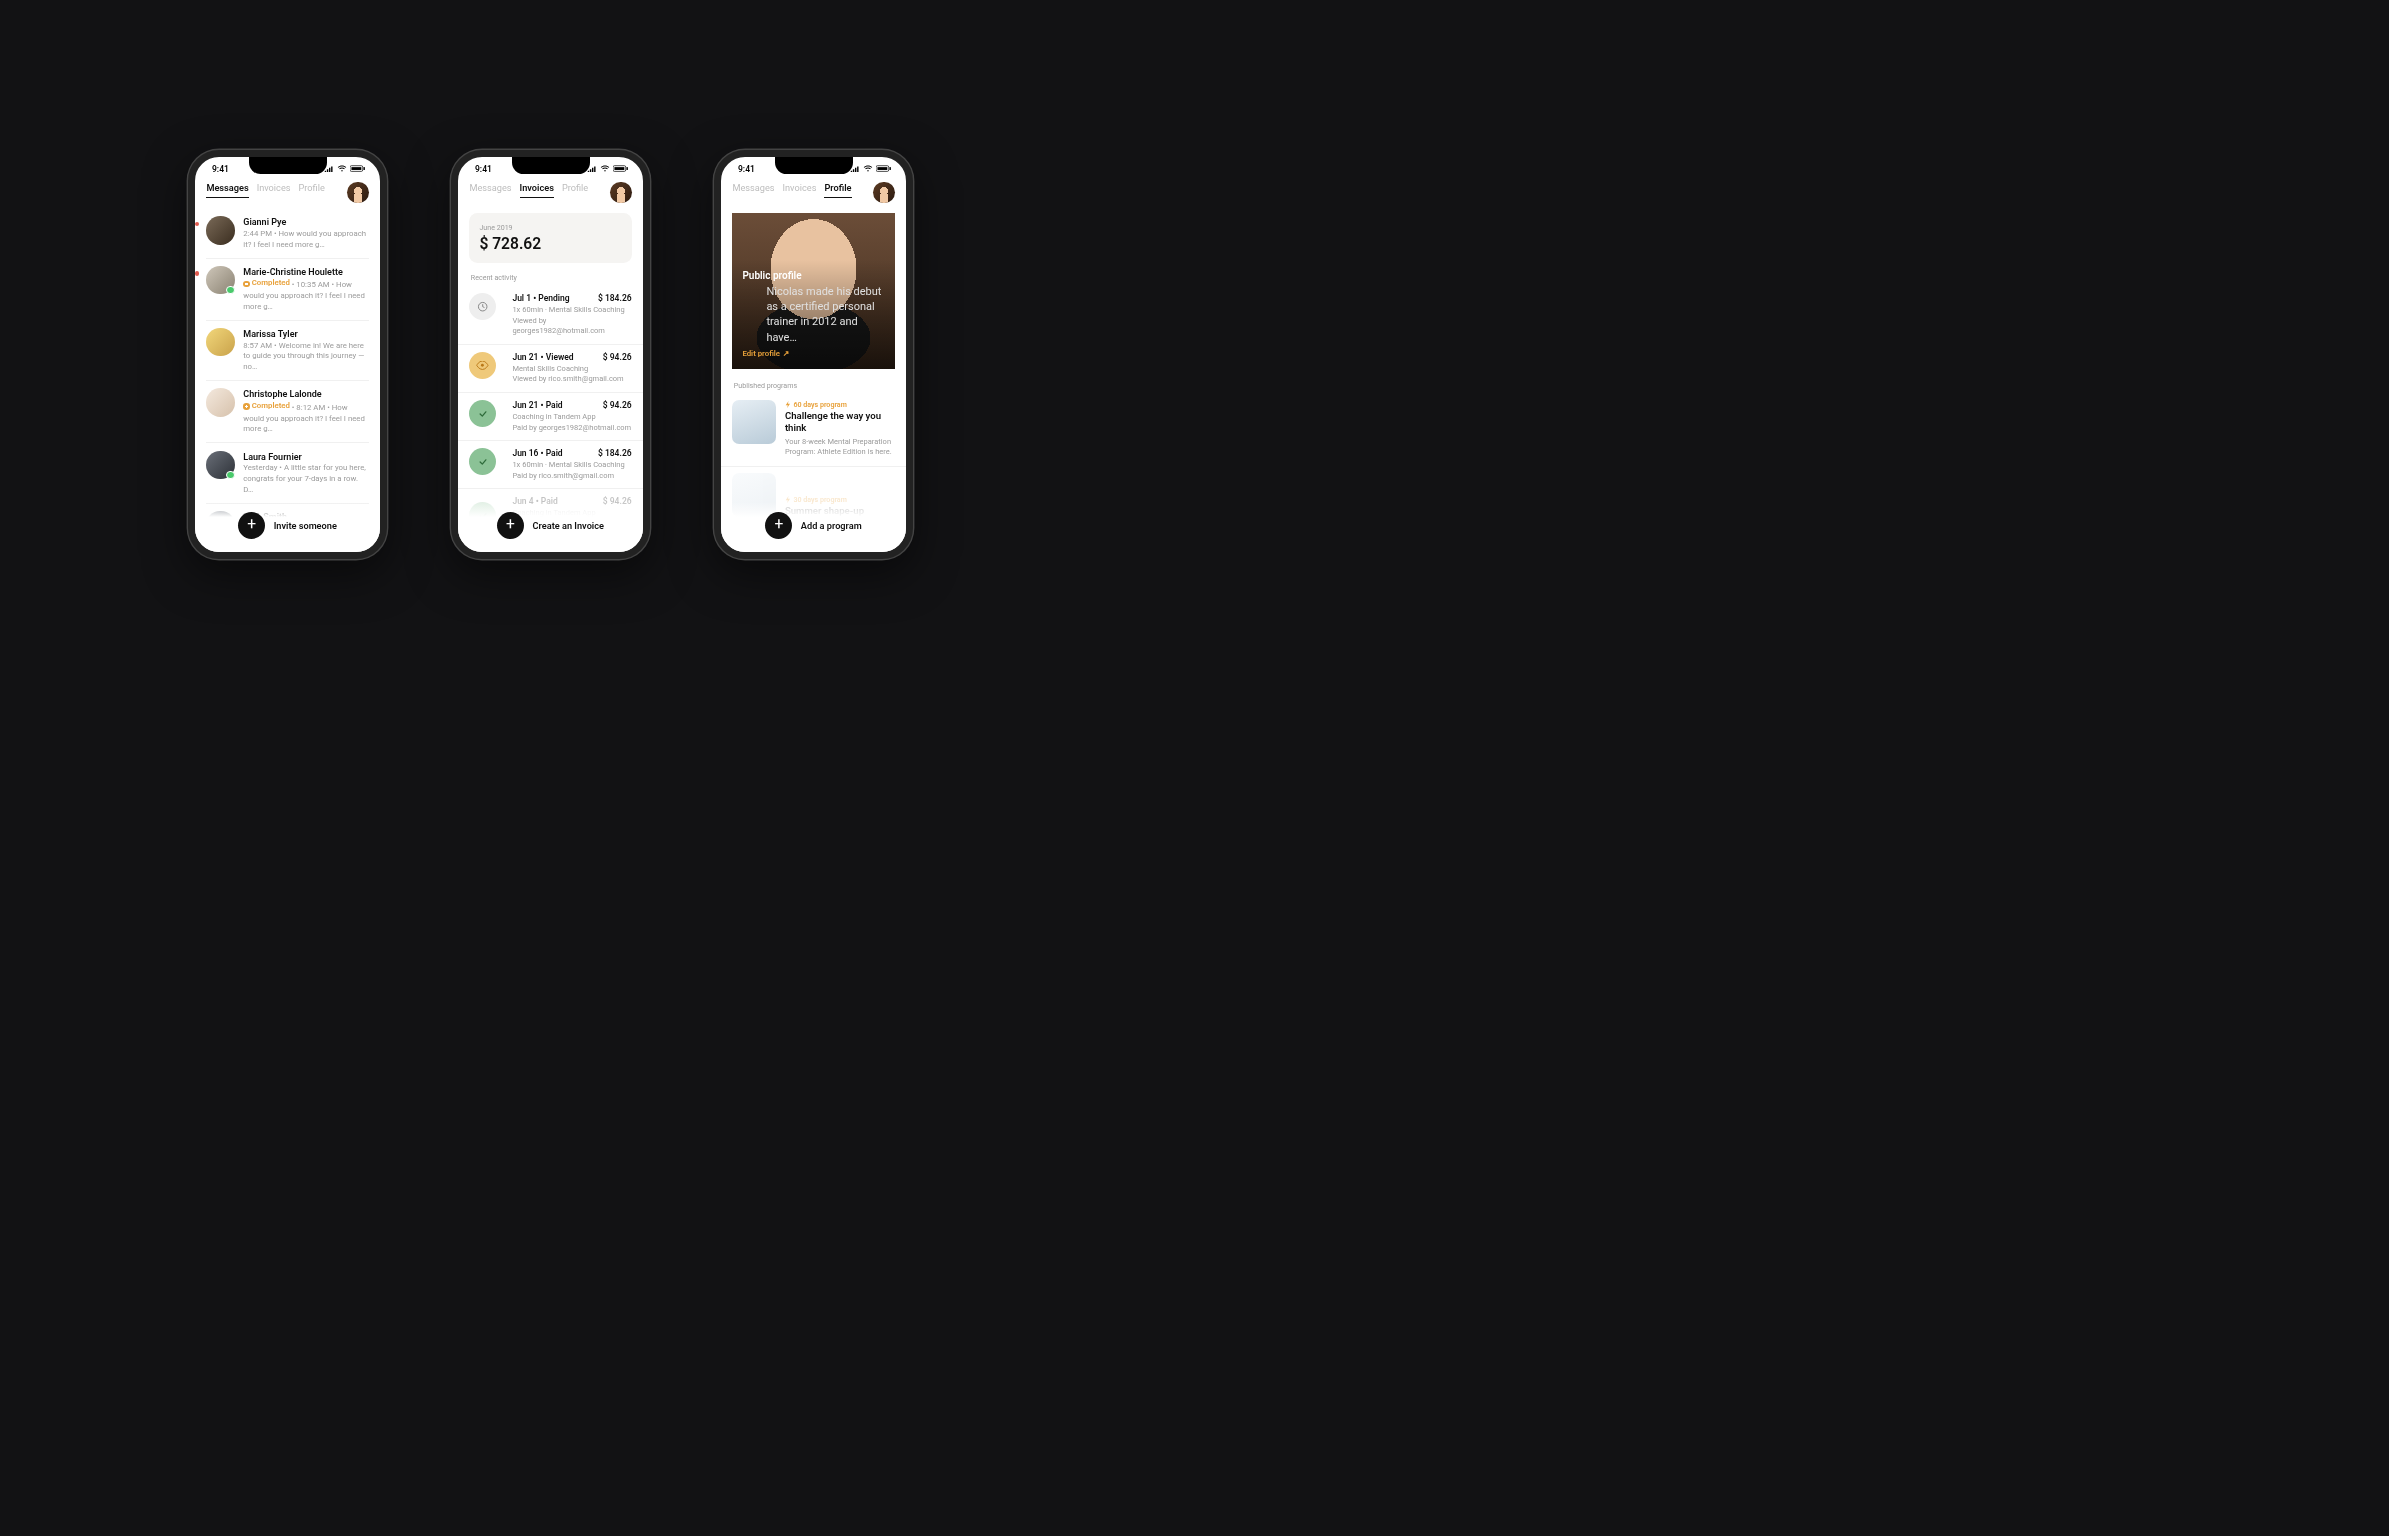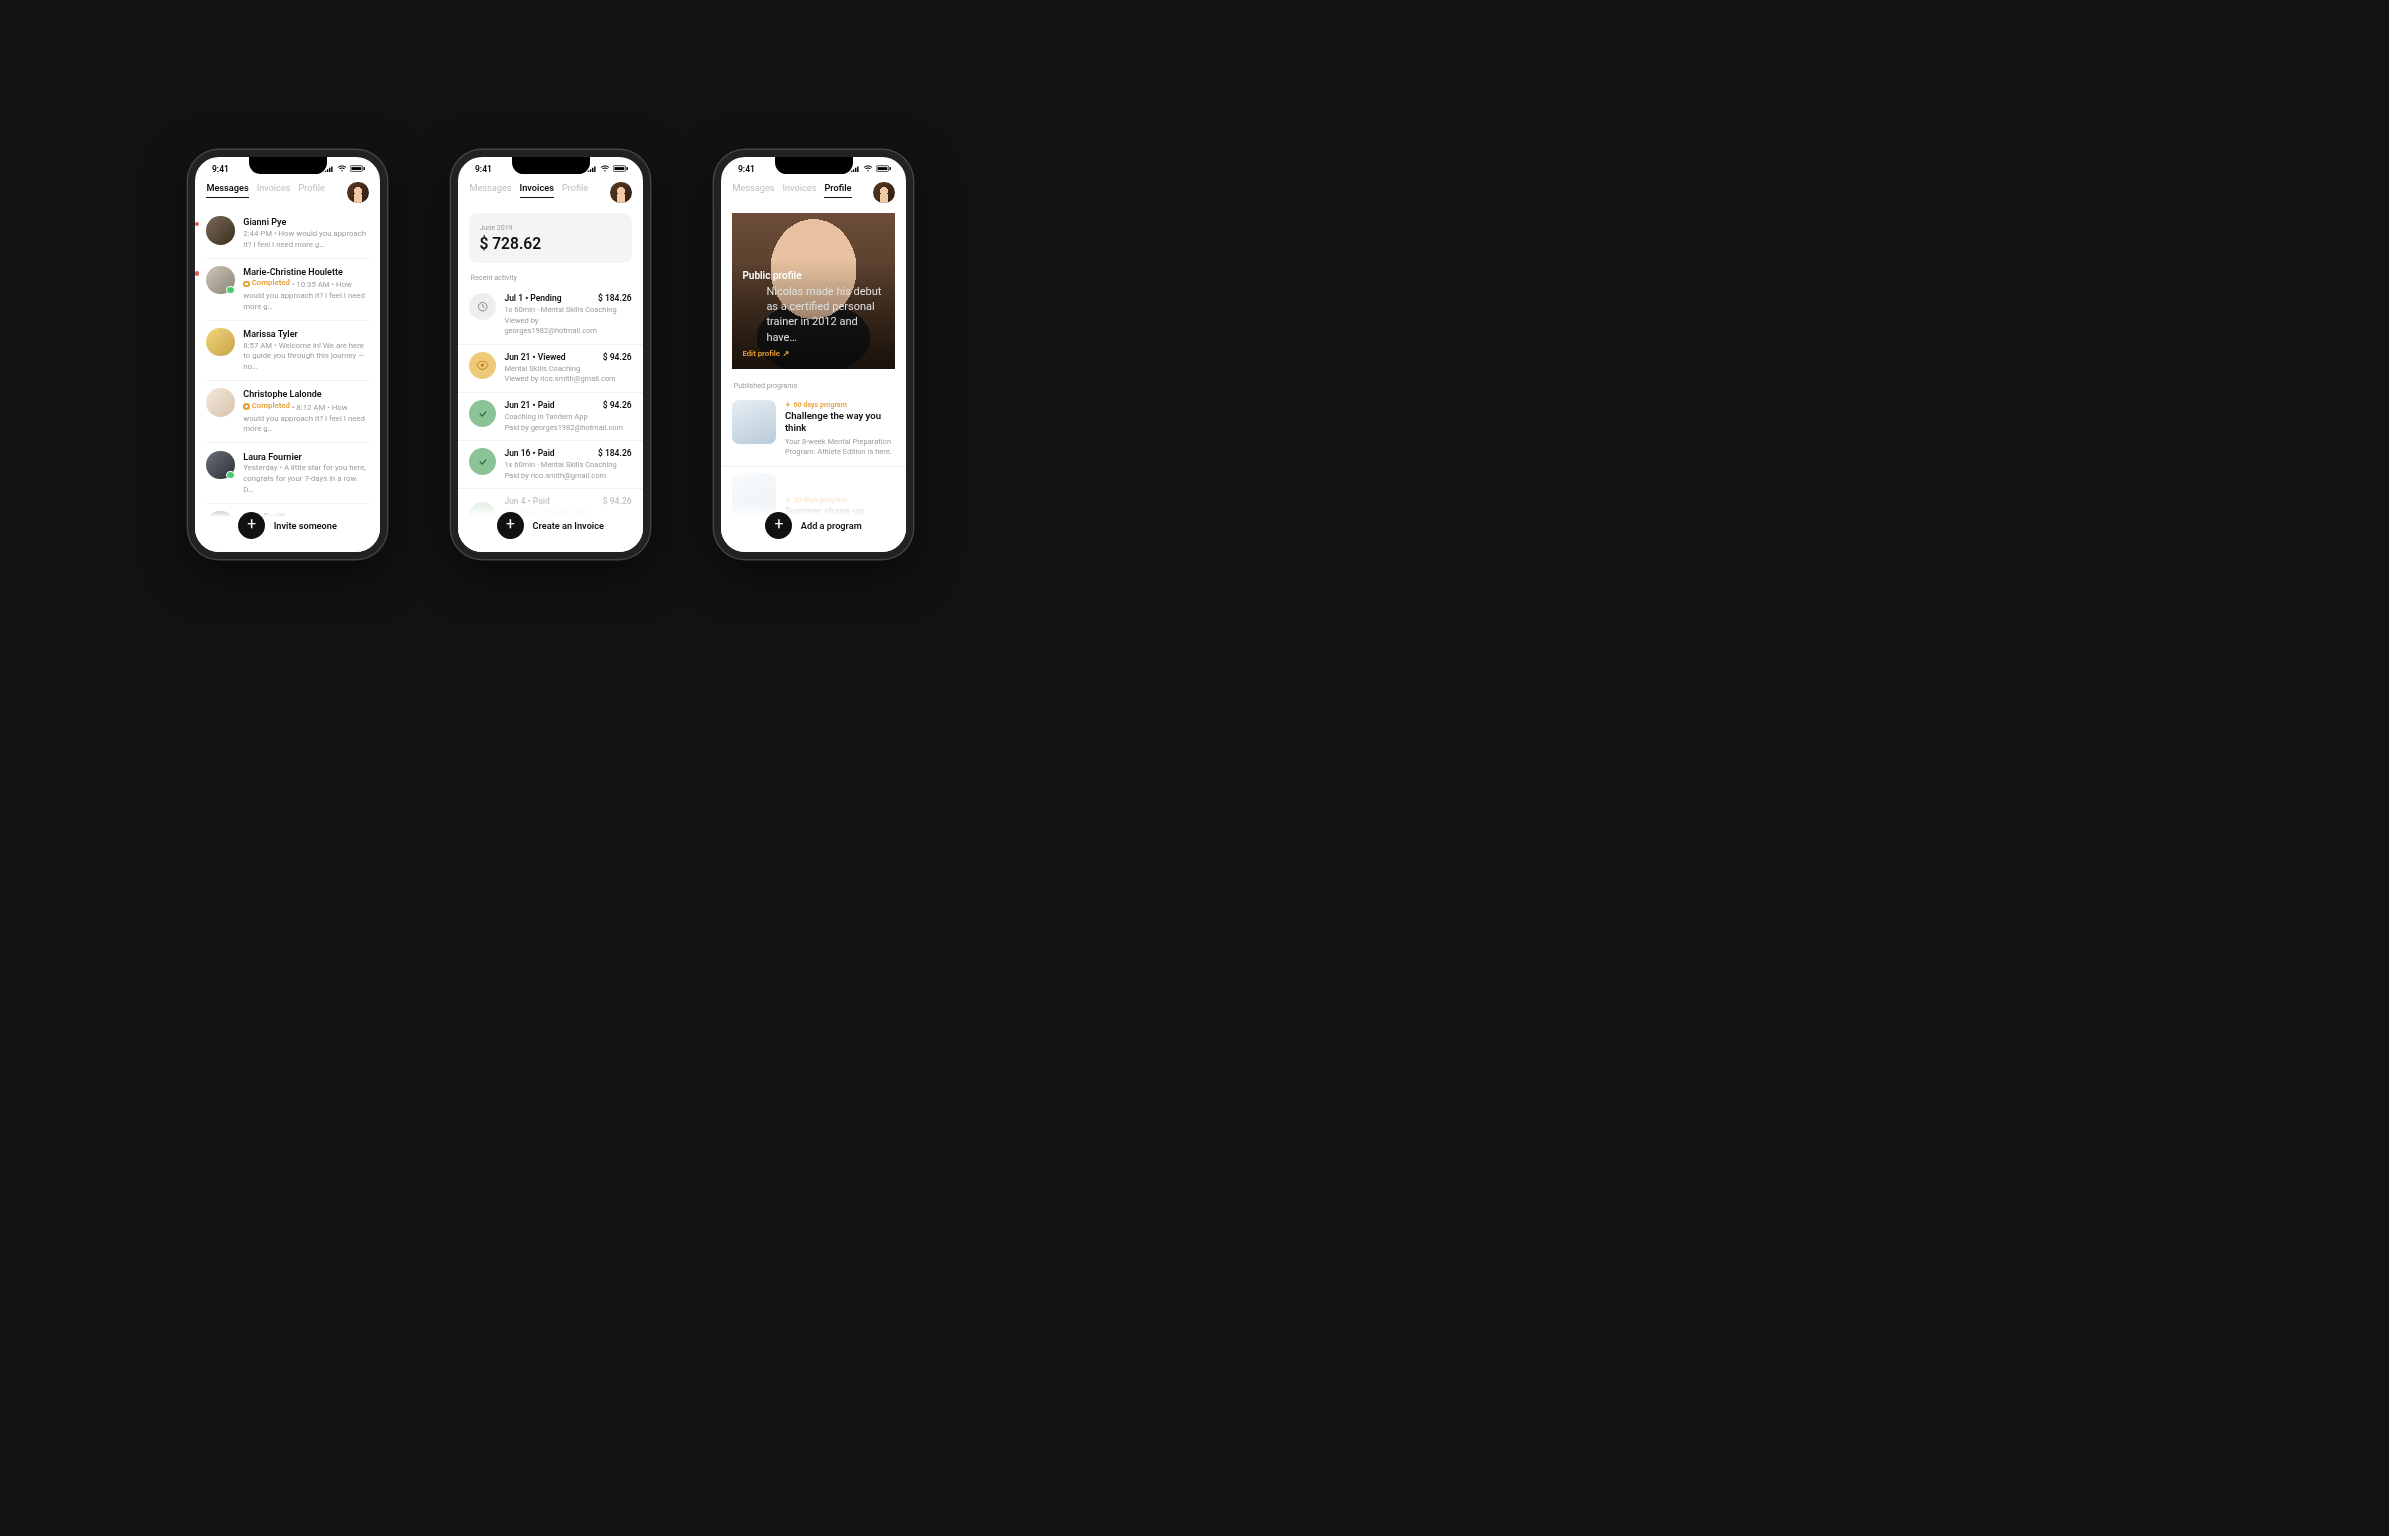--- a/index.html
+++ b/index.html
@@ -120,21 +120,21 @@
   .fab .lbl{ font-size:9.2px; font-weight:600; color:#111; }
 
   
   .summary-card{
     margin:4.3px 11.4px 7.1px; padding:10px;
     background:#f5f4f2; border-radius:8.5px;
   }
   .summary-card .period{ font-size:7.1px; color:#9b9b9b; }
   .summary-card .amount{ font-size:15.6px; font-weight:600; color:#111; margin-top:2.8px; }
   .section-label{ font-size:7.1px; color:#9b9b9b; padding:2.8px 12.8px 4.3px; }
-  .inv{ display:flex; gap:8px; padding:7.1px 11.4px; border-bottom:0.7px solid #f0f0f0; }
+  .inv{ display:flex; gap:16px; padding:7.1px 11.4px; border-bottom:0.7px solid #f0f0f0; }
   .inv .ic{
     width:27px; height:27px; border-radius:50%;
     display:flex; align-items:center; justify-content:center;
     flex-shrink:0;
   }
   .ic.pending{ background:#eee; }
   .ic.viewed{ background:#efc97a; }
   .ic.paid{ background:#8bc296; }
   .inv .info{ flex:1; font-size:7.5px; color:#9b9b9b; line-height:1.4; }
   .inv .row1{ display:flex; justify-content:space-between; font-size:8.5px; color:#111; font-weight:600; }

